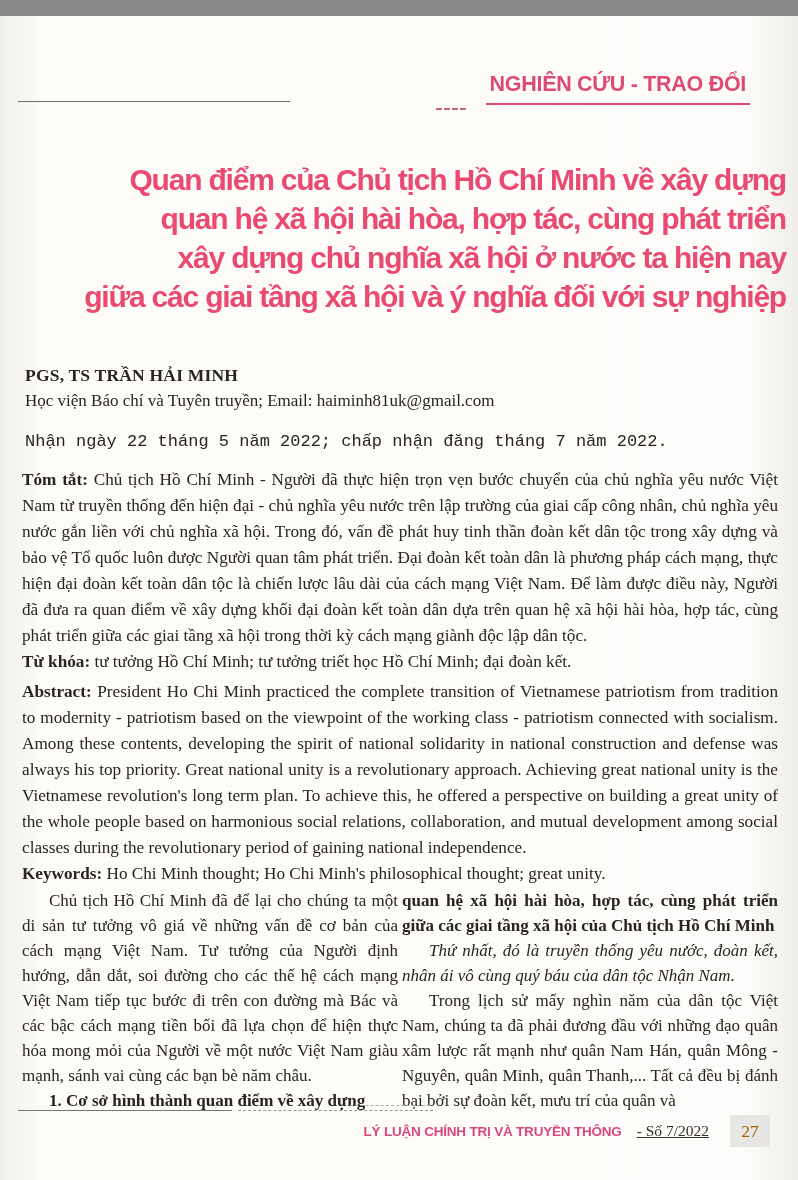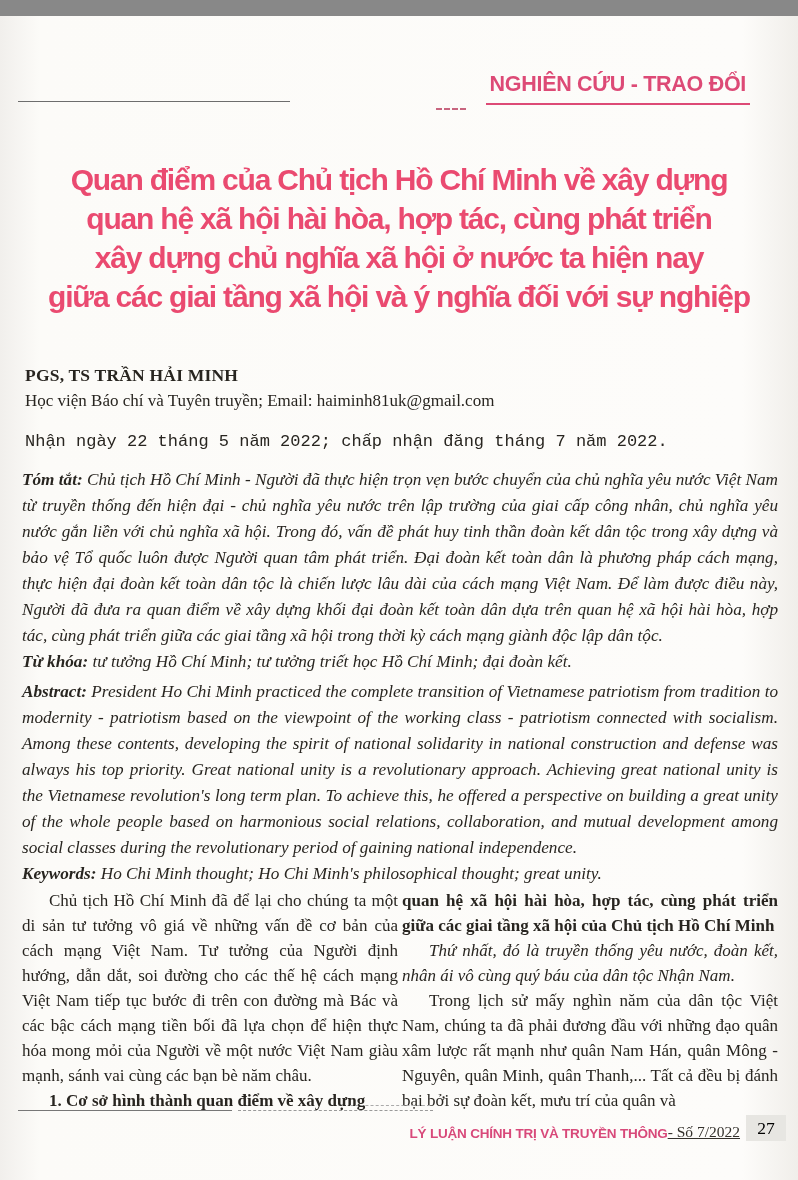--- a/index.html
+++ b/index.html
@@ -26,71 +26,71 @@
     position:absolute; top:56px; right:48px;
     font-family:"Liberation Sans", sans-serif;
     font-weight:bold; font-size:21.5px; letter-spacing:-0.3px;
     color:#dd4a76;
     padding:0 4px 6px 4px;
     border-bottom:2.5px solid #dd4a76;
   }
   
   .article-title {
     position:absolute; top:144px; left:12px; right:12px;
-    text-align:center;
+    text-align:right;
     font-family:"Liberation Sans", sans-serif;
     font-weight:bold;
     font-size:30px; line-height:39px; letter-spacing:-1.2px;
     color:#ea4a70;
   }
   .article-title span { display:block; }
   
   .author-block { position:absolute; top:349px; left:25px; right:25px; }
   .author-name { font-weight:bold; font-size:17.5px; letter-spacing:0.2px; }
   .author-affil { font-size:17px; margin-top:5px; }
   .author-dates { font-size:17px; margin-top:21px;font-family:Liberation Mono, monospace; }
   
   .front-block {
     position:absolute; left:22px; width:756px;
     font-size:17.2px; line-height:26px;
-    text-align:justify; font-style:italic;
+    text-align:justify; 
   }
   #abstract-vi { top:451px; }
   #abstract-en { top:663px; }
   .front-block .lbl { font-weight:bold; }
   .front-block p + p { margin-top:0; }
   
   .columns {
     position:absolute; top:872px; left:22px; right:20px;
     display:flex; gap:4px;
     font-size:17px; line-height:25px;
   }
   .col { flex:1; text-align:justify; }
   .col p.indent { text-indent:27px; }
   .col .bold { font-weight:bold; }
   .col .italic { font-style:italic; }
   
   .footer-rule-solid { position:absolute; top:1094px; left:18px; width:214px; border-top:1.5px solid #777; }
   .footer-rule-dash { position:absolute; top:1094px; left:238px; width:195px; border-top:1.5px dashed #9a9a9a; }
   .footer-dash-upper { position:absolute; top:1089px; left:350px; width:80px; border-top:1px dashed #aaa; }
   .footer-bar {
-    position:absolute; top:1099px; right:12px;
-    display:flex; align-items:flex-end; gap:0;
+    position:absolute; top:1099px; right:28px;
+    display:flex; align-items:center; gap:15px;
   }
   .footer-journal {
     font-family:"Liberation Sans", sans-serif;
     font-weight:bold; font-size:13.5px; letter-spacing:-0.2px;
     color:#d8497a;
   }
   .footer-issue { font-size:15.5px; color:#33302b;text-decoration:underline; }
   .footer-pagenum {
-    min-width:40px; height:26px; margin-left:6px;
+    min-width:40px; height:32px; margin-left:6px;
     background:#e7e6e2;
     display:flex; align-items:center; justify-content:center;
-    font-size:17.5px; color:#000000;
+    font-size:17.5px; color:#a16207;
   }
 </style>
 </head>
 <body>
 
 <div class="page">
 
   <div class="rule-top-left"></div>
   <div class="label-dashes"></div>
   <div class="section-label">NGHIÊN CỨU - TRAO ĐỔI</div>

